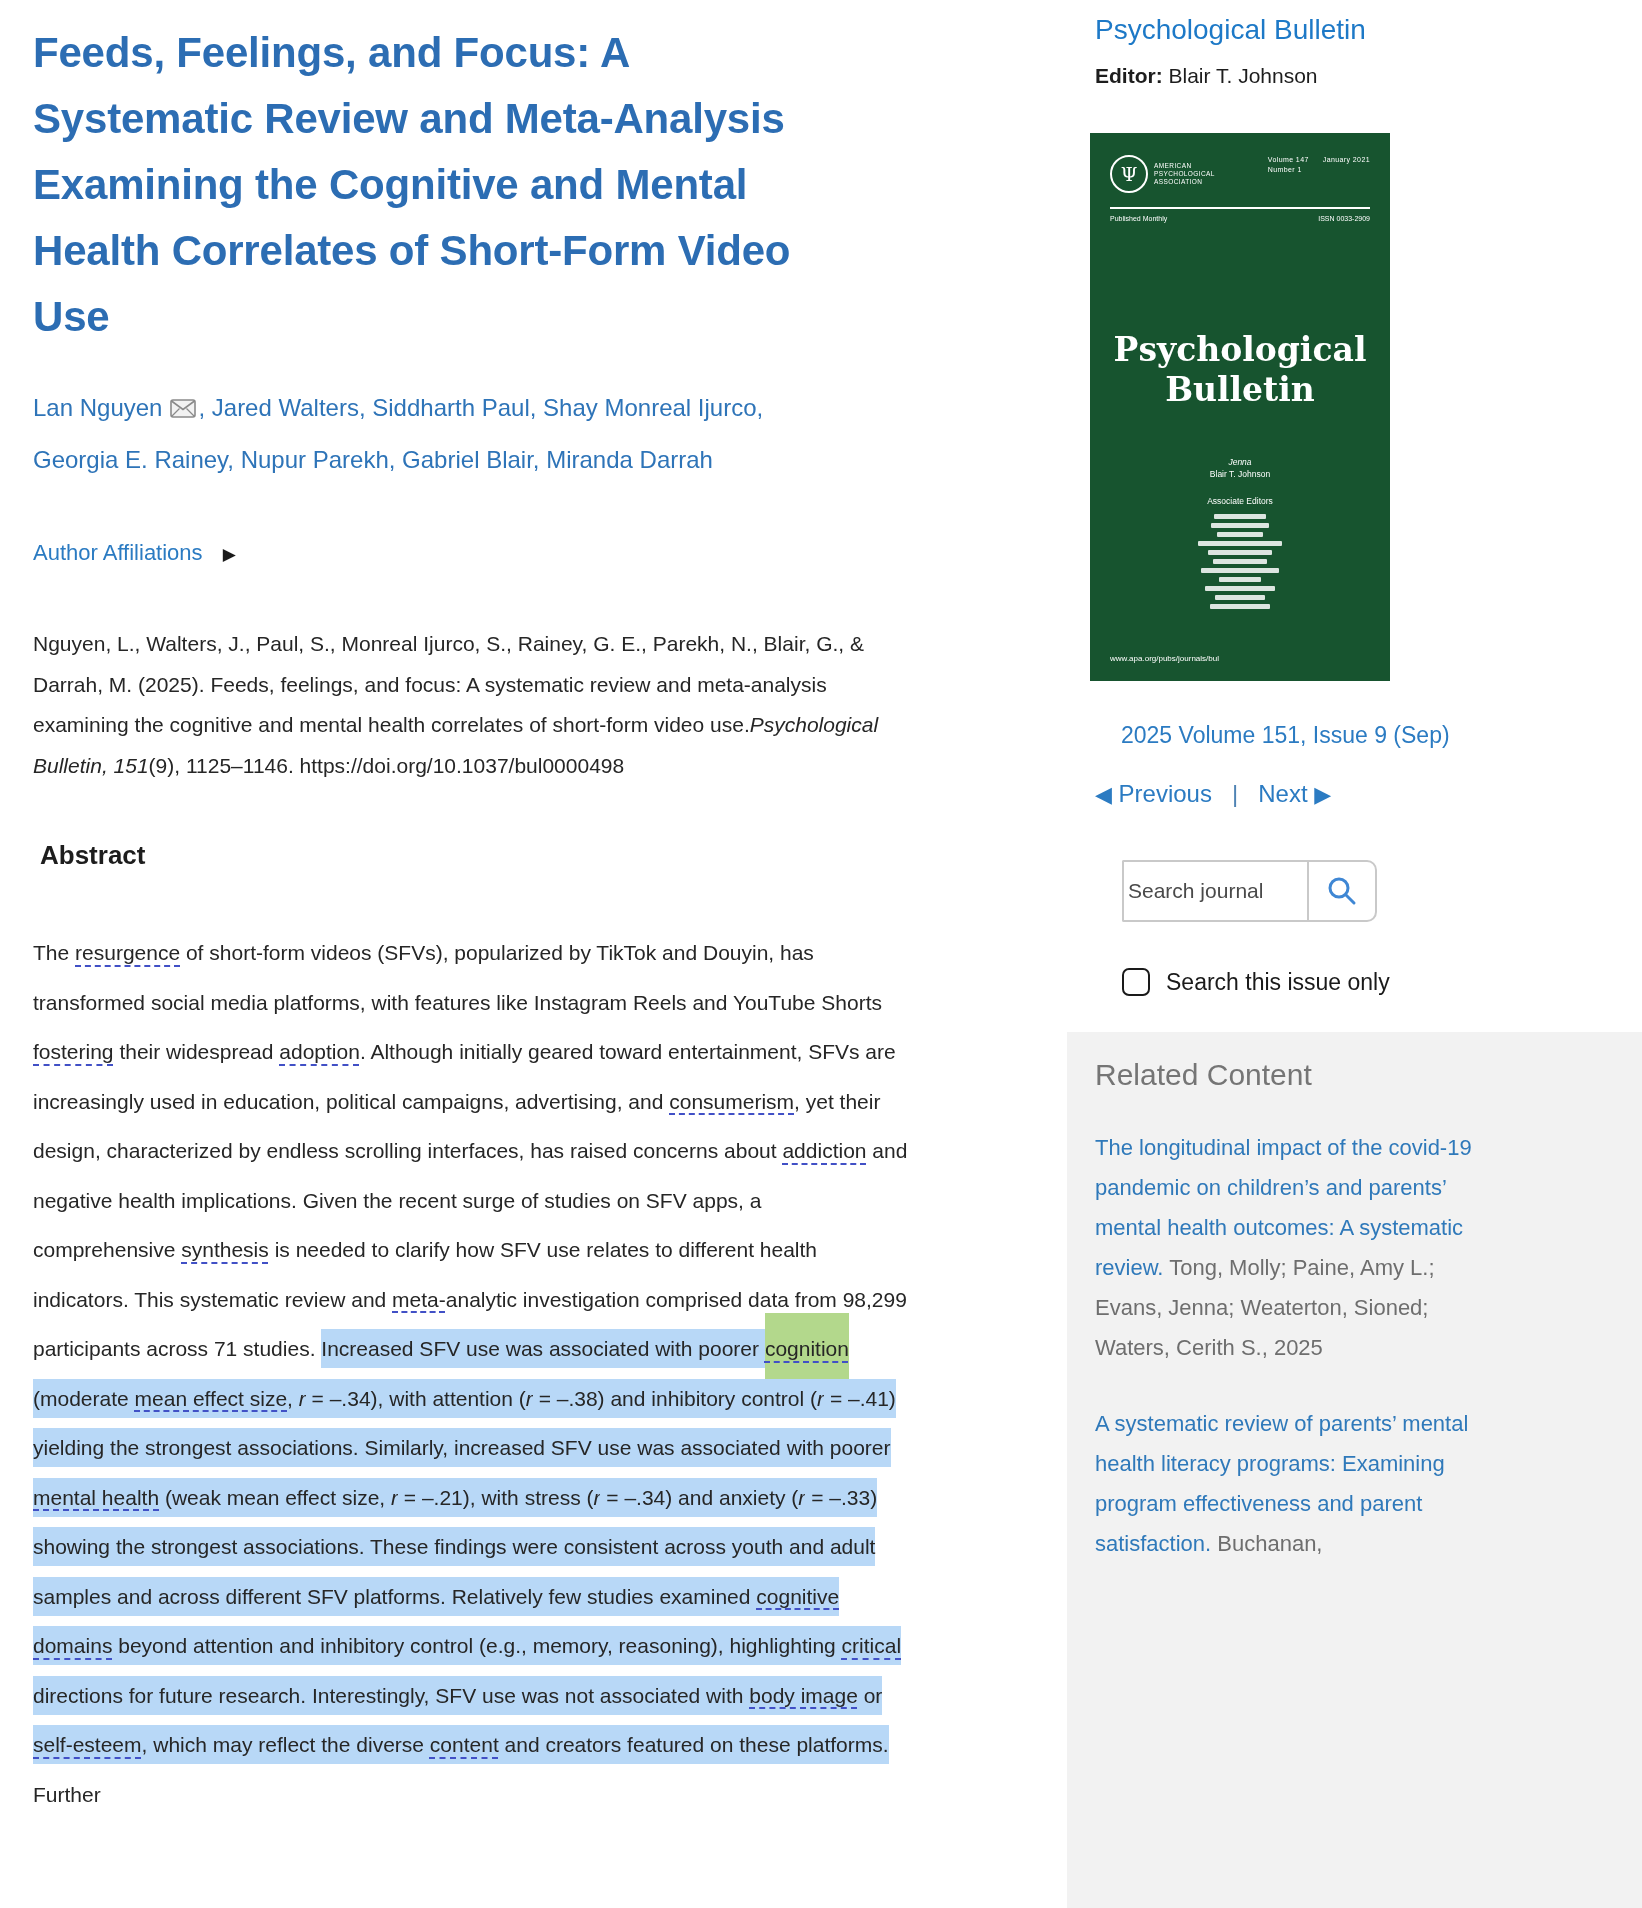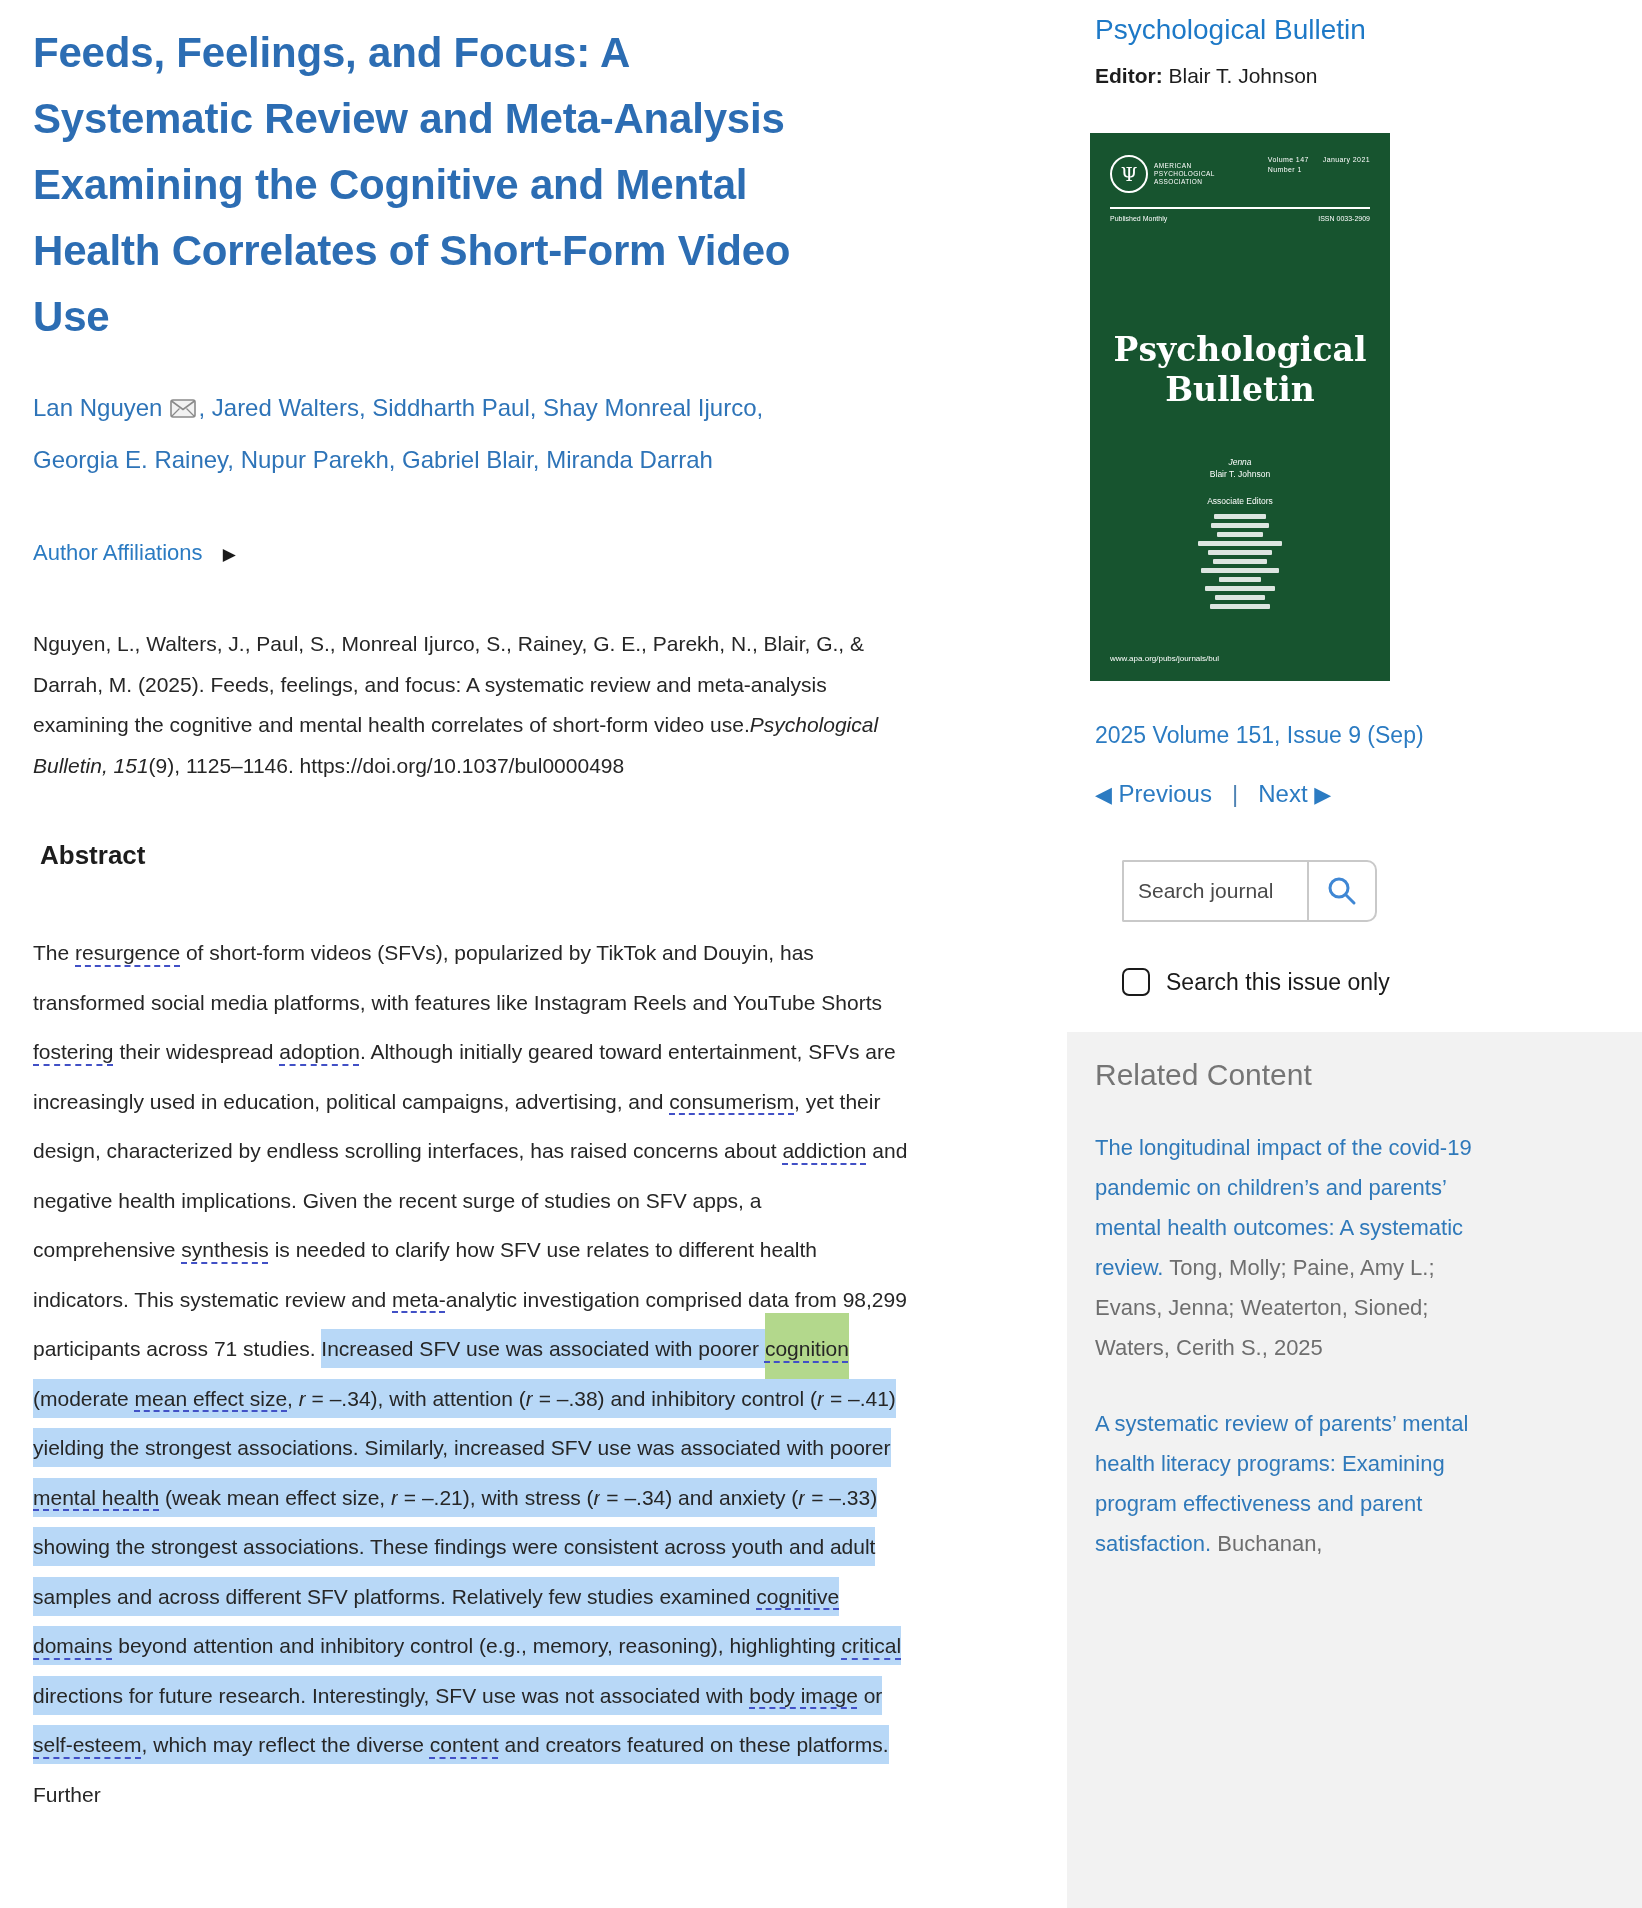--- a/index.html
+++ b/index.html
@@ -76,32 +76,32 @@
     font-family:"DejaVu Serif",serif;font-weight:600;
     font-size:33px;line-height:40px;
   }
   .cov-editor{ text-align:center;margin-top:46px;font-size:8.5px;line-height:12px;filter:blur(.25px);}
   .cov-editor .lbl{font-style:italic;}
   .cov-assoc{text-align:center;margin-top:16px;font-size:8.5px;filter:blur(.25px);}
   .cov-names{margin-top:8px;display:flex;flex-direction:column;align-items:center;gap:4px;}
   .cov-names div{height:5px;background:rgba(255,255,255,.85);filter:blur(.6px);border-radius:1px;}
   .cov-url{position:absolute;left:20px;bottom:18px;font-size:8px;filter:blur(.25px);}
 
-  #issue-link{left:1095px;top:722px;font-size:23px;color:#2b7bc2;cursor:pointer;}
+  #issue-link{left:1121px;top:722px;font-size:23px;color:#2b7bc2;cursor:pointer;}
   #prev-next{left:1095px;top:780px;font-size:24px;color:#2b7bc2;}
   #prev-next .tri{font-family:"DejaVu Sans",sans-serif;font-size:22px;}
   #prev-next .sep{margin:0 20px;color:#4f83b4;}
   #prev-next span{cursor:pointer;}
 
   
   #search-row{left:1122px;top:860px;display:flex;}
   #search-input{
     width:185px;height:62px;box-sizing:border-box;
     border:2px solid #c9c9c9;border-right:none;border-radius:2px 0 0 2px;
-    font-size:21px;padding:0 14px;color:#333;outline:none;
+    font-size:21px;padding:0 4px;color:#333;outline:none;
     font-family:"Liberation Sans",sans-serif;
   }
   #search-input::placeholder{color:#4a4a4a;opacity:1;}
   #search-button{
     width:70px;height:62px;box-sizing:border-box;
     border:2px solid #c9c9c9;border-radius:0 10px 10px 0;
     background:#fff;display:flex;align-items:center;justify-content:center;cursor:pointer;
   }
   #issue-only-row{left:1122px;top:968px;display:flex;align-items:center;gap:16px;}
   #issue-only-checkbox{

